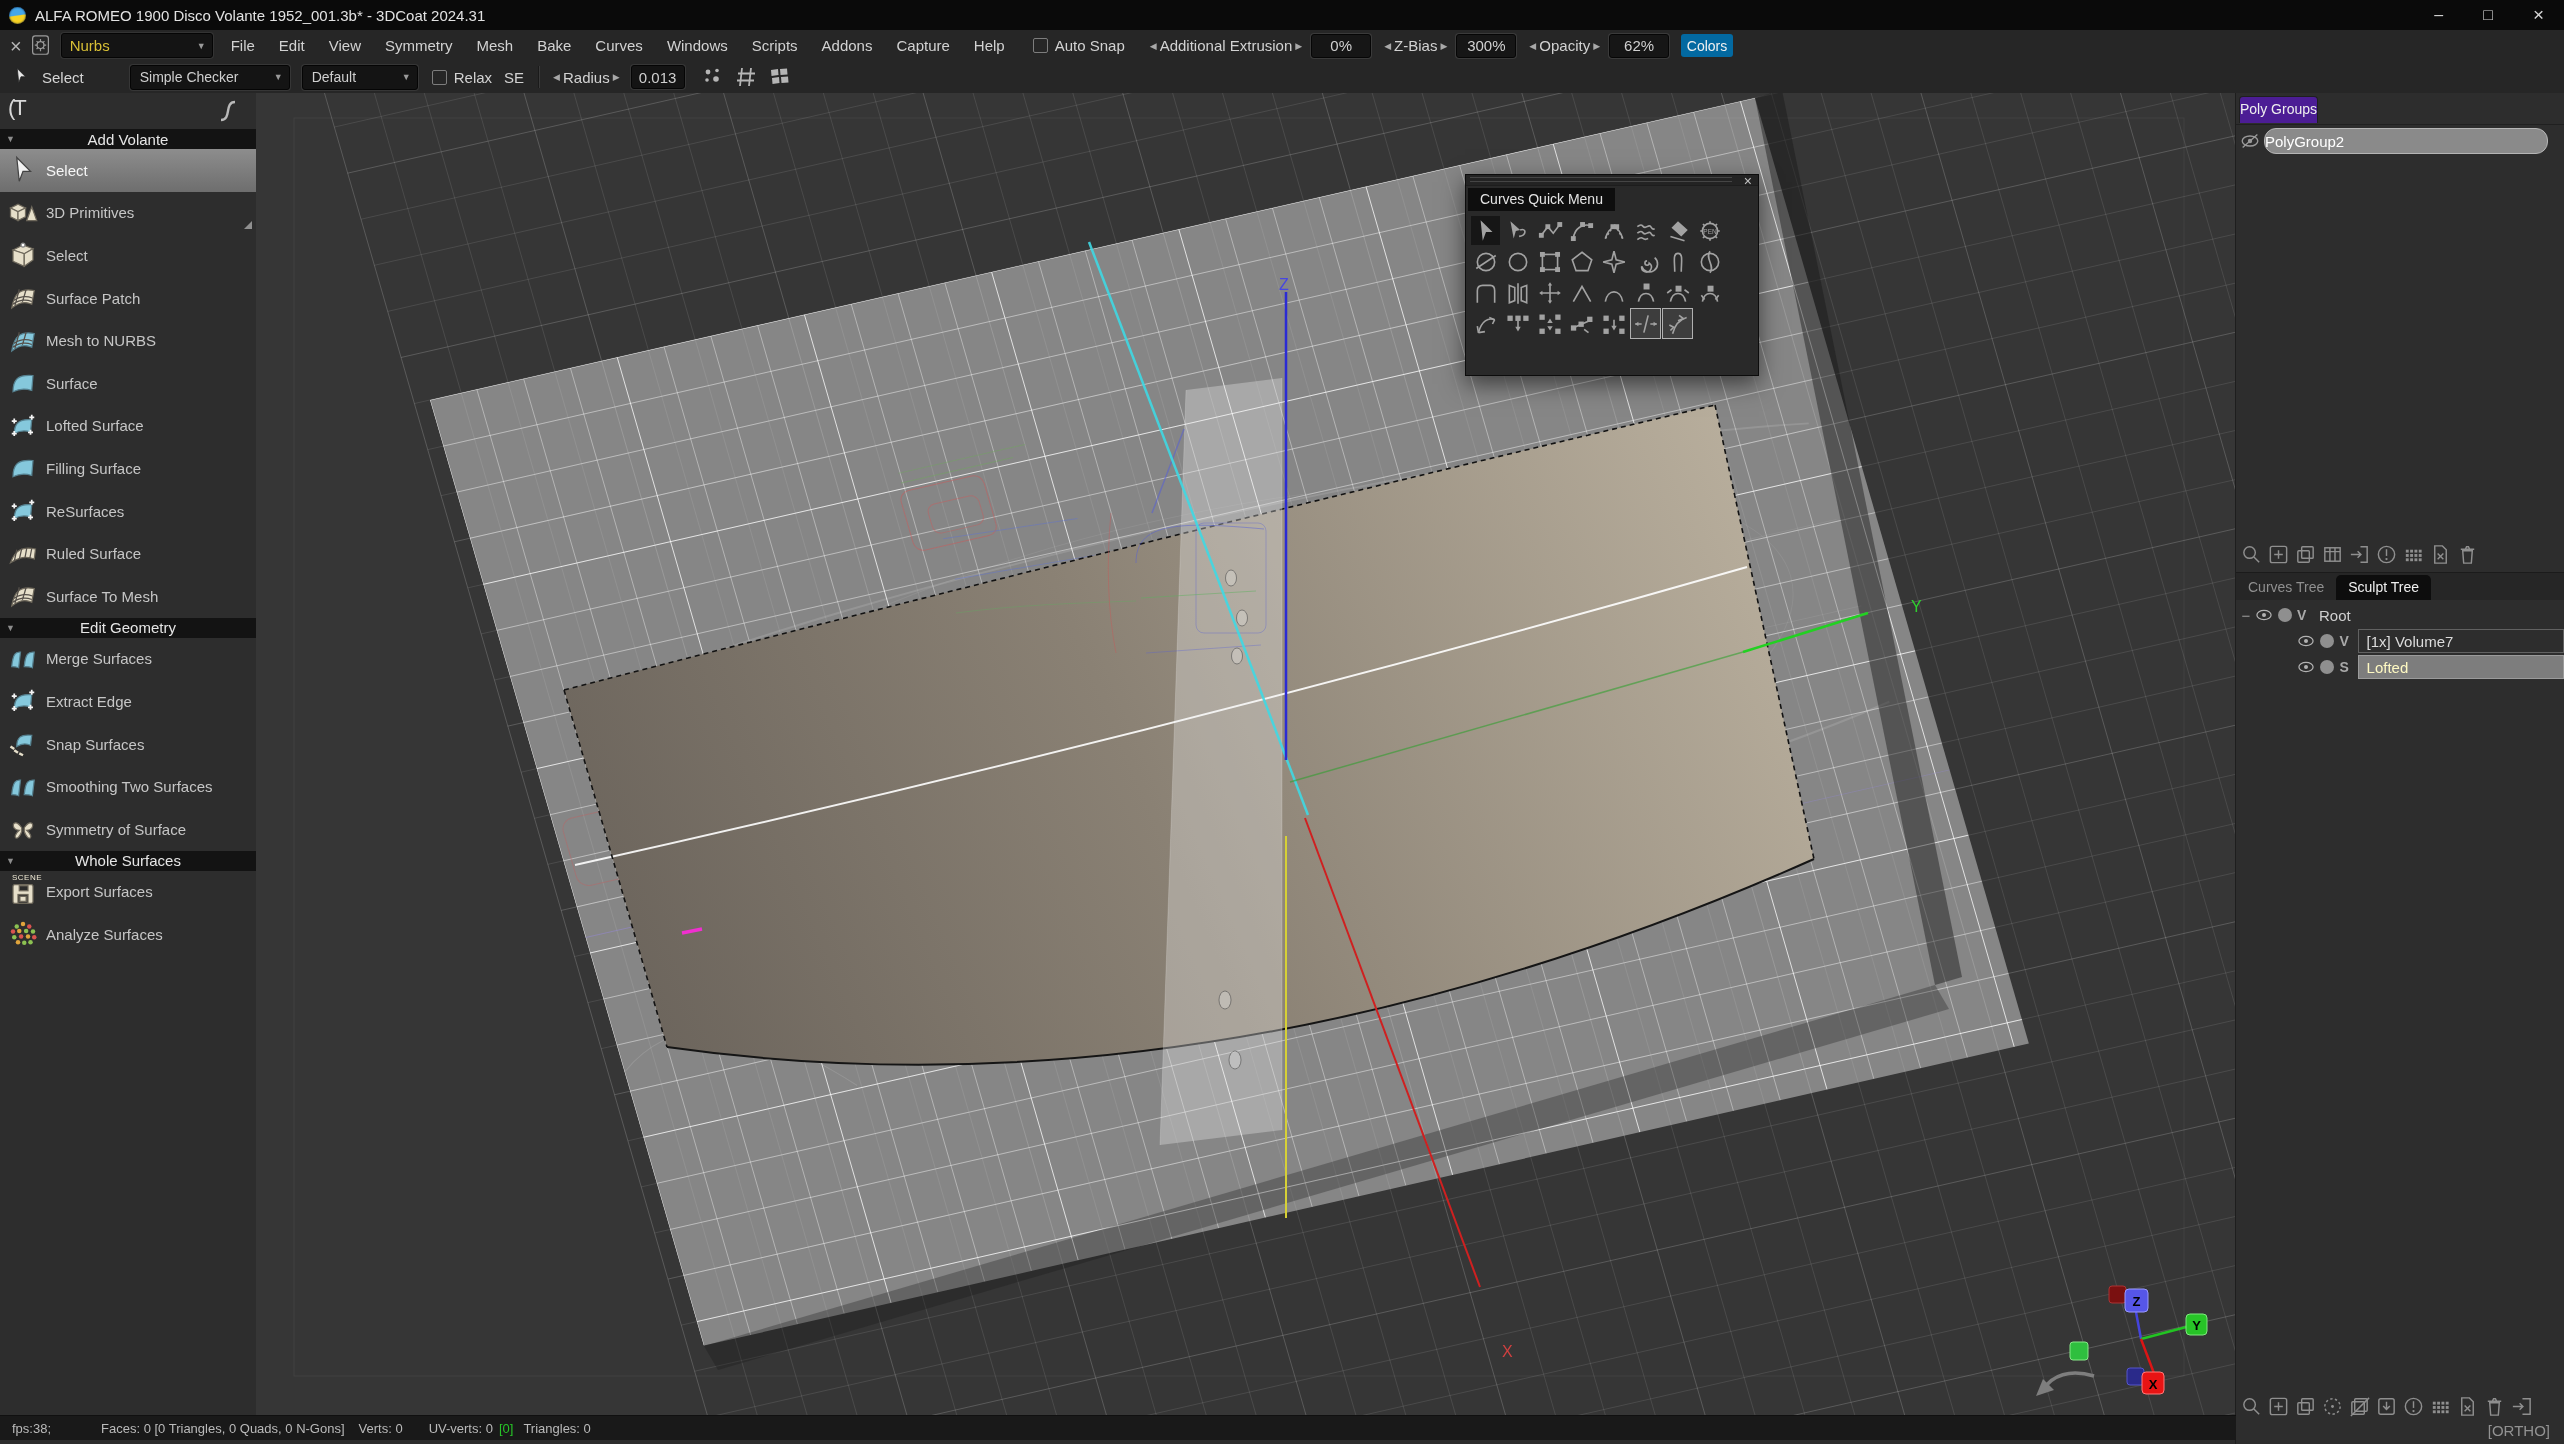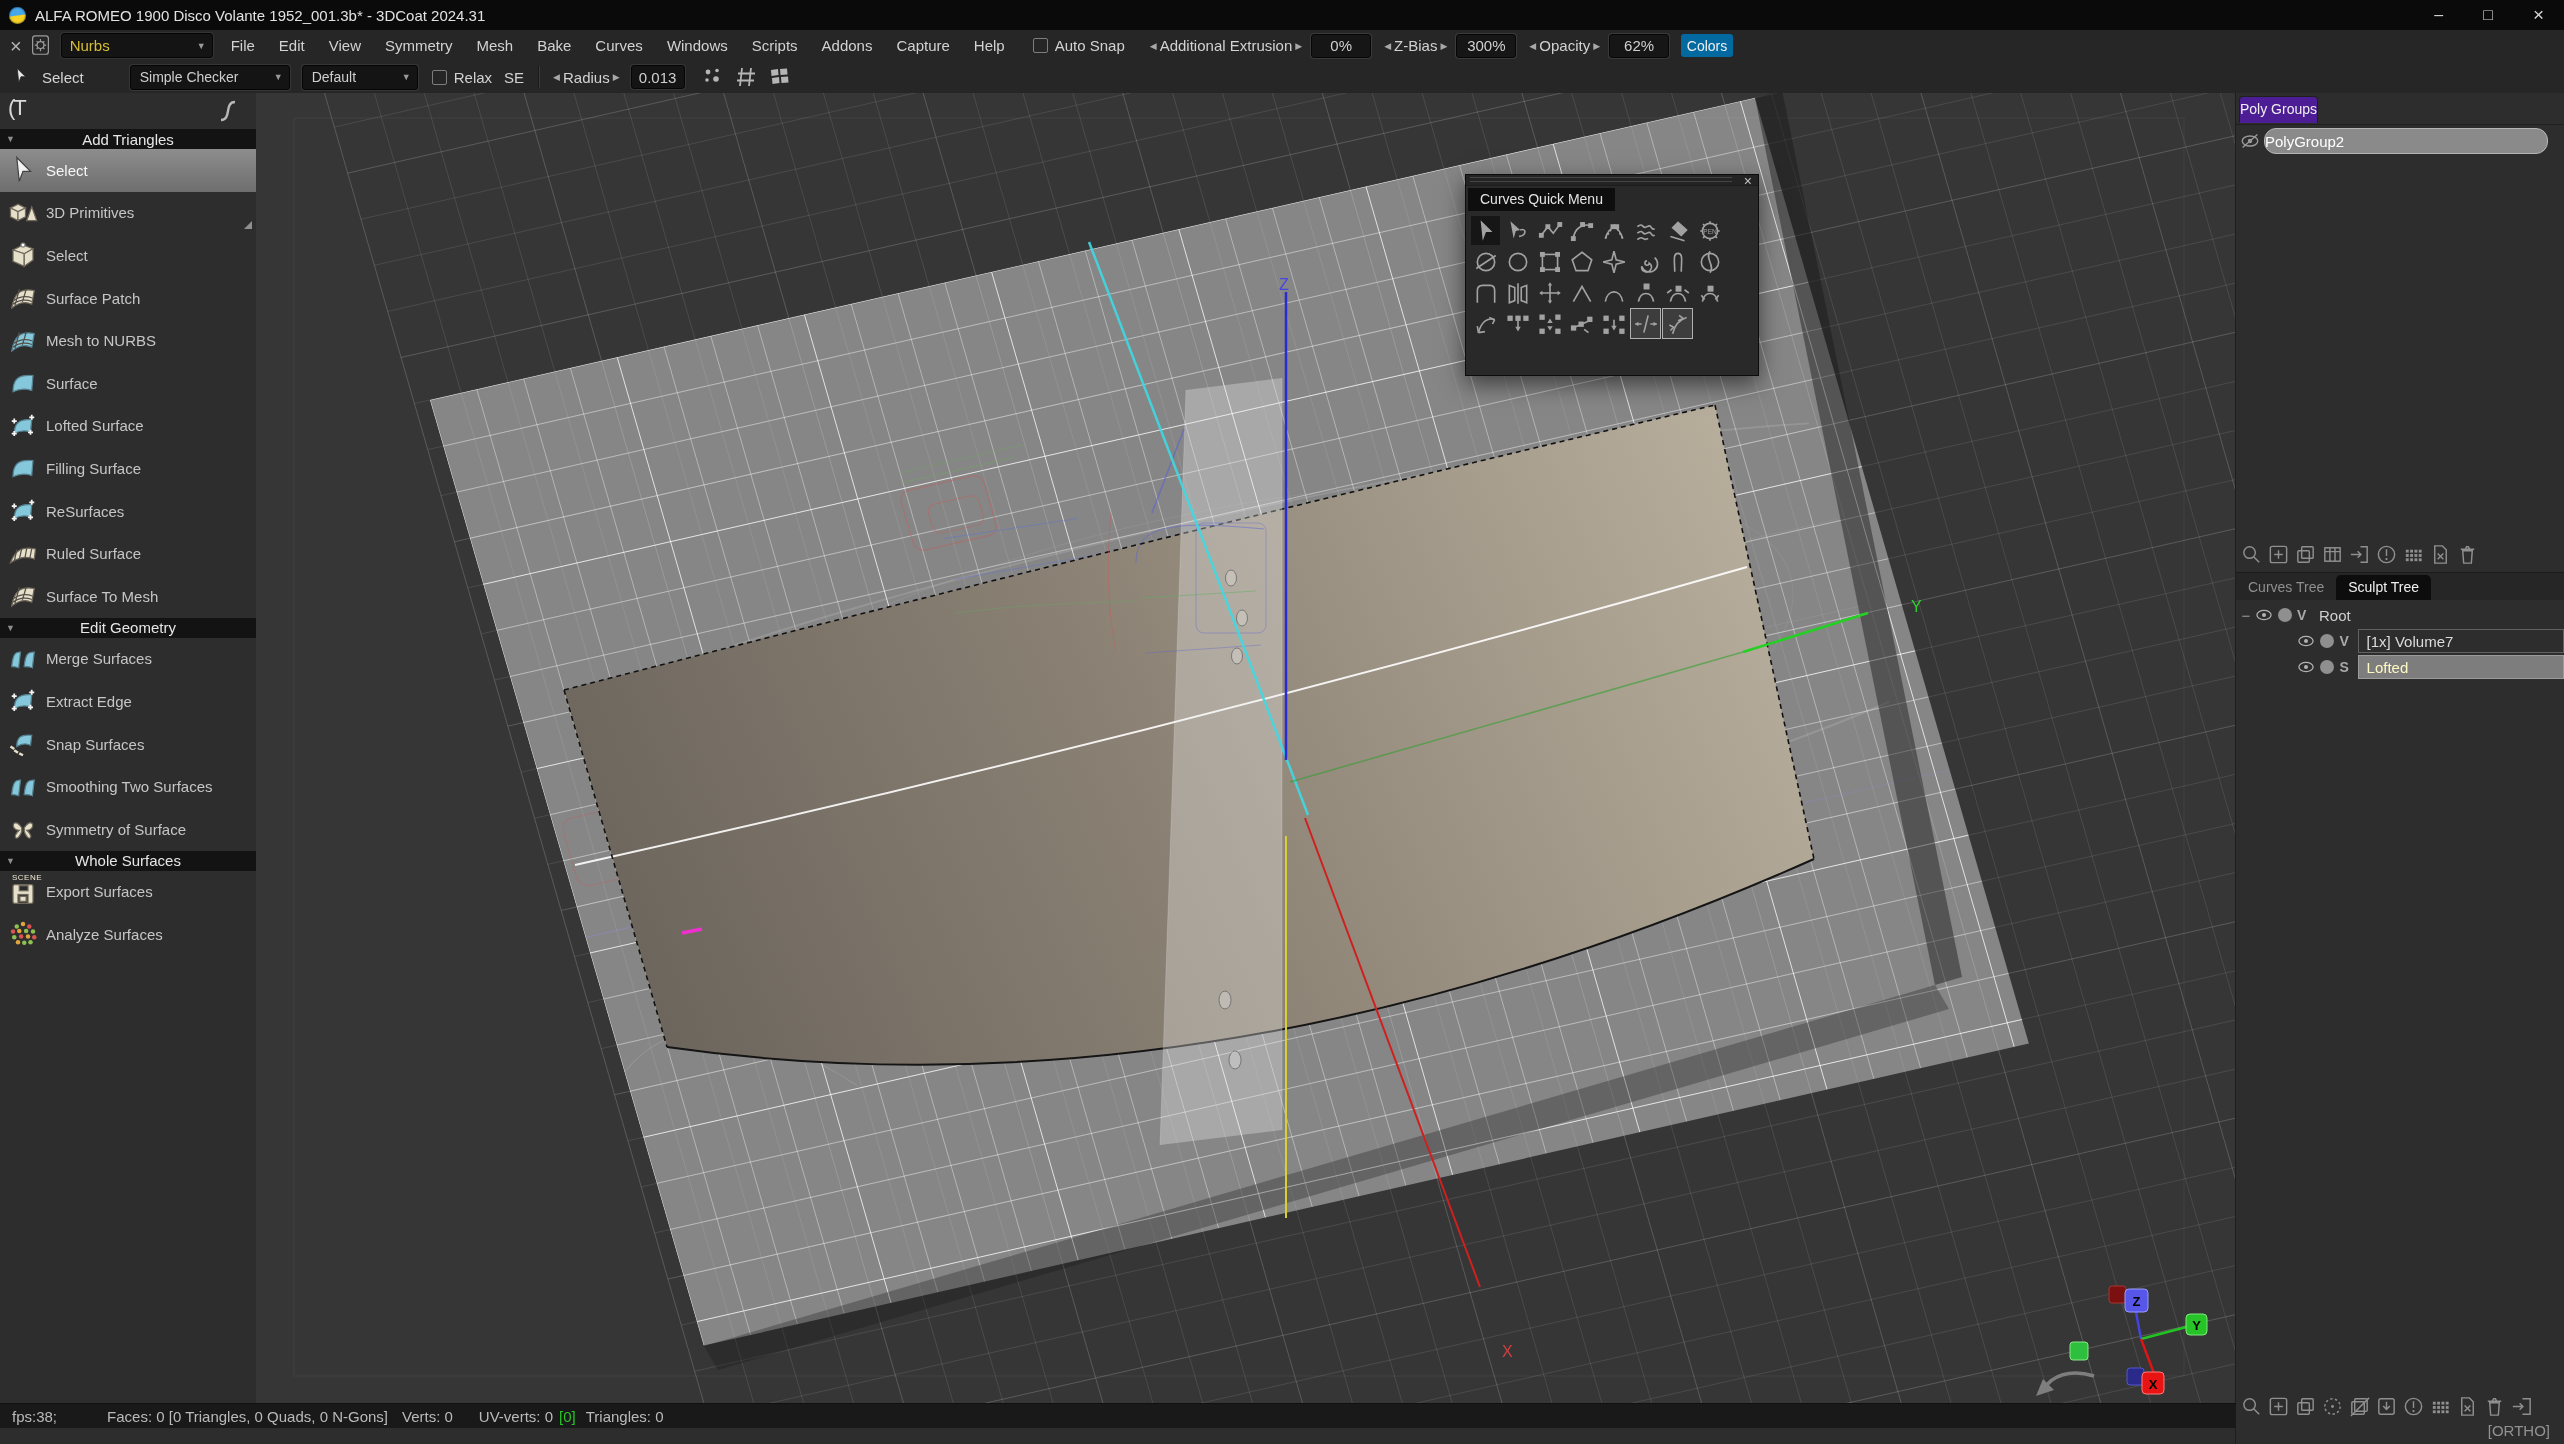--- a/index.html
+++ b/index.html
@@ -114,22 +114,22 @@
   .tr-collapse{width:12px;margin-left:4px;color:#9a9a9a;text-align:center}
   .tr-eye{width:20px;height:20px;color:#b2b2b2;flex:none;margin-left:2px}
   .tr-circle{width:14px;height:14px;border-radius:50%;background:#8f8f8f;flex:none;margin-left:4px}
   .tr-letter{margin-left:5px;color:#a9a9a9;font-weight:bold;font-size:14px;width:14px}
   .tr-name{margin-left:8px;color:#d0d0d0;font-size:15px}
   .tr-box{margin-left:6px;width:226px;height:22px;border:1px solid #616161;display:flex;align-items:center;padding-left:8px;color:#dcdcdc;font-size:15px}
   .tr-box.selected{background:#7d7d7d;border-color:#9b9b9b;color:#fef9c3}
   .rp-ortho{position:absolute;right:14px;top:1329px;color:#929292;font-size:15px}
 
   
-  .statusbar{position:absolute;left:0;bottom:16px;width:2236px;height:24px;background:#191919;border-top:1px solid #101010;
-             display:flex;align-items:center;color:#bababa;font-size:15px;white-space:pre}
+  .statusbar{position:absolute;left:0;bottom:4px;width:2236px;height:24px;background:#191919;border-top:1px solid #101010;
+             display:flex;align-items:center;color:#bababa;font-size:13px;white-space:pre}
   .st-fps{margin-left:12px}
   .st-faces{margin-left:50px}
   .st-verts{margin-left:14px}
   .st-uv{margin-left:26px}
   .st-uvh{margin-left:6px;color:#27c427}
   .st-tri{margin-left:10px}
 </style>
 </head>
 <body>
 
@@ -565,21 +565,21 @@
       <span class="sb-ttool">(T</span>
       <span class="sb-stool">
           <svg viewBox="0 0 24 24" fill="none" stroke="#b9b9b9" stroke-width="2.4">
             <use href="#s-curve"></use>
           </svg>
         </span>
     </div>
     <div id="sidebar-sections">
         <div class="sb-header">
           <span class="collapse">▼</span>
-          <span>Add Triangles</span>
+          <span>Add Volante</span>
         </div>
         <div class="sb-item selected">
           <span class="sb-icon">
             <svg viewBox="0 0 24 24" class="ic-white">
               <use href="#sym-cursor"></use>
             </svg>
           </span>
           <span class="sb-label">Select</span>
         </div>
         <div class="sb-item">

